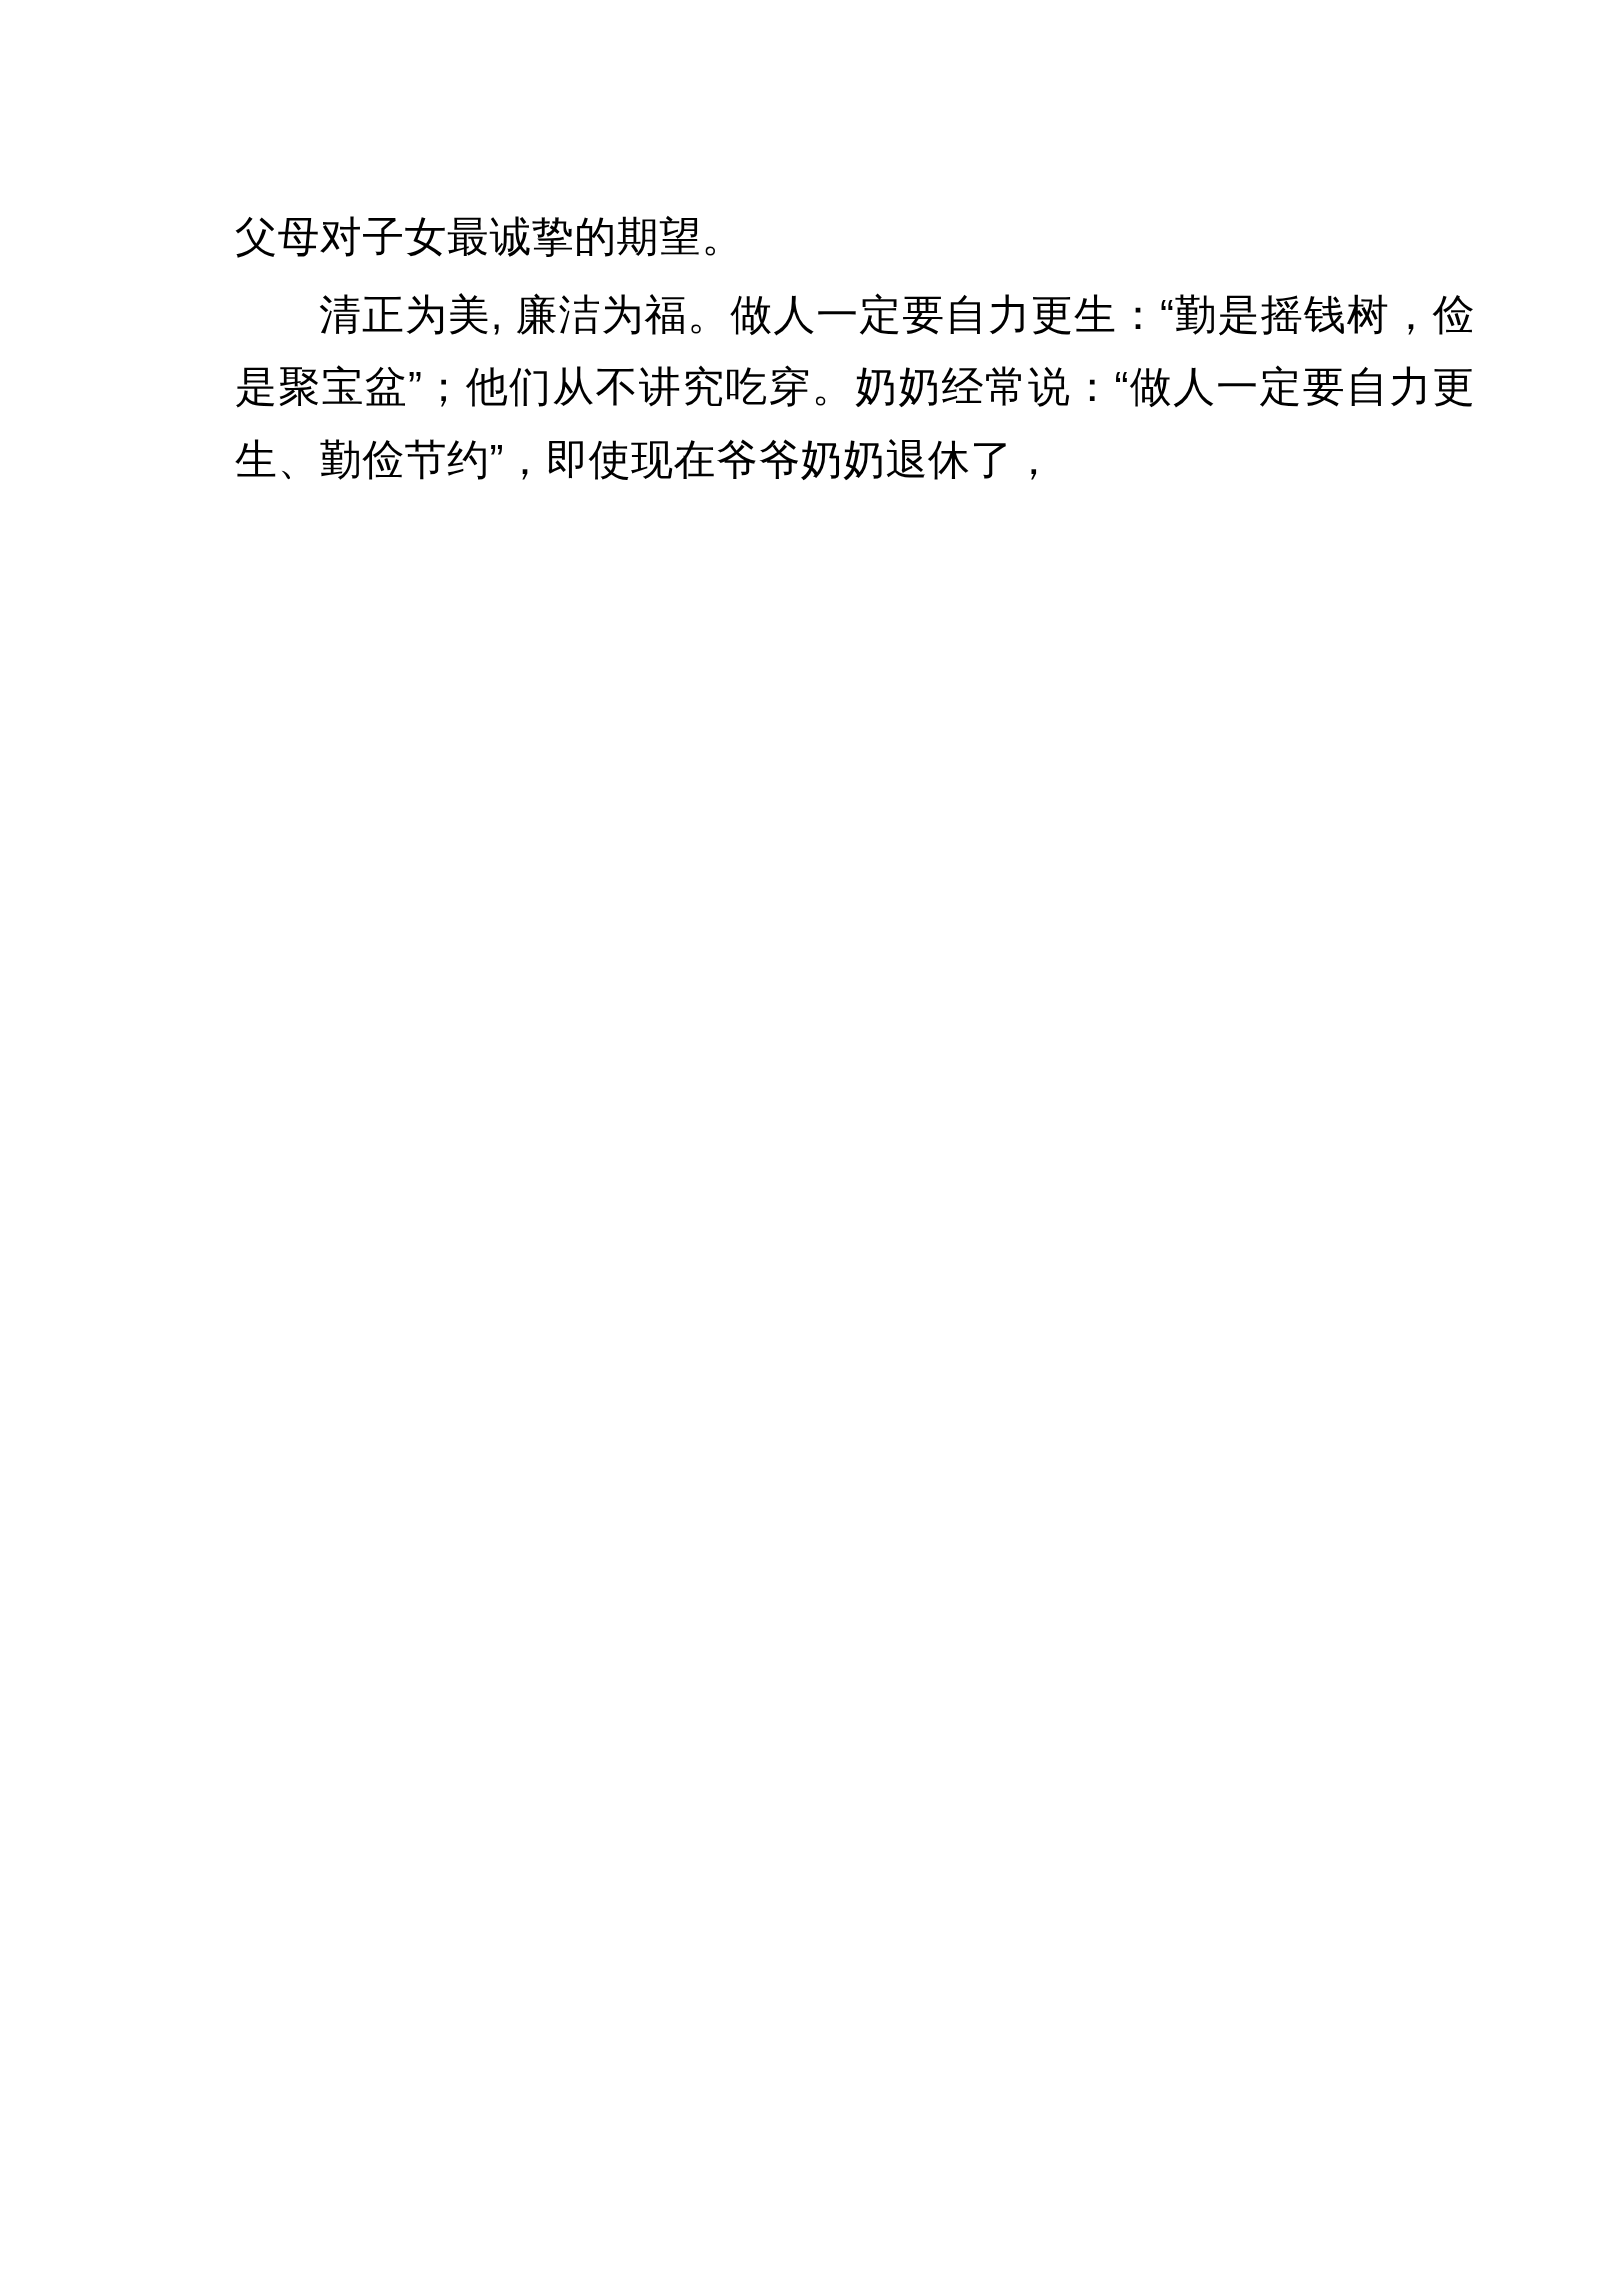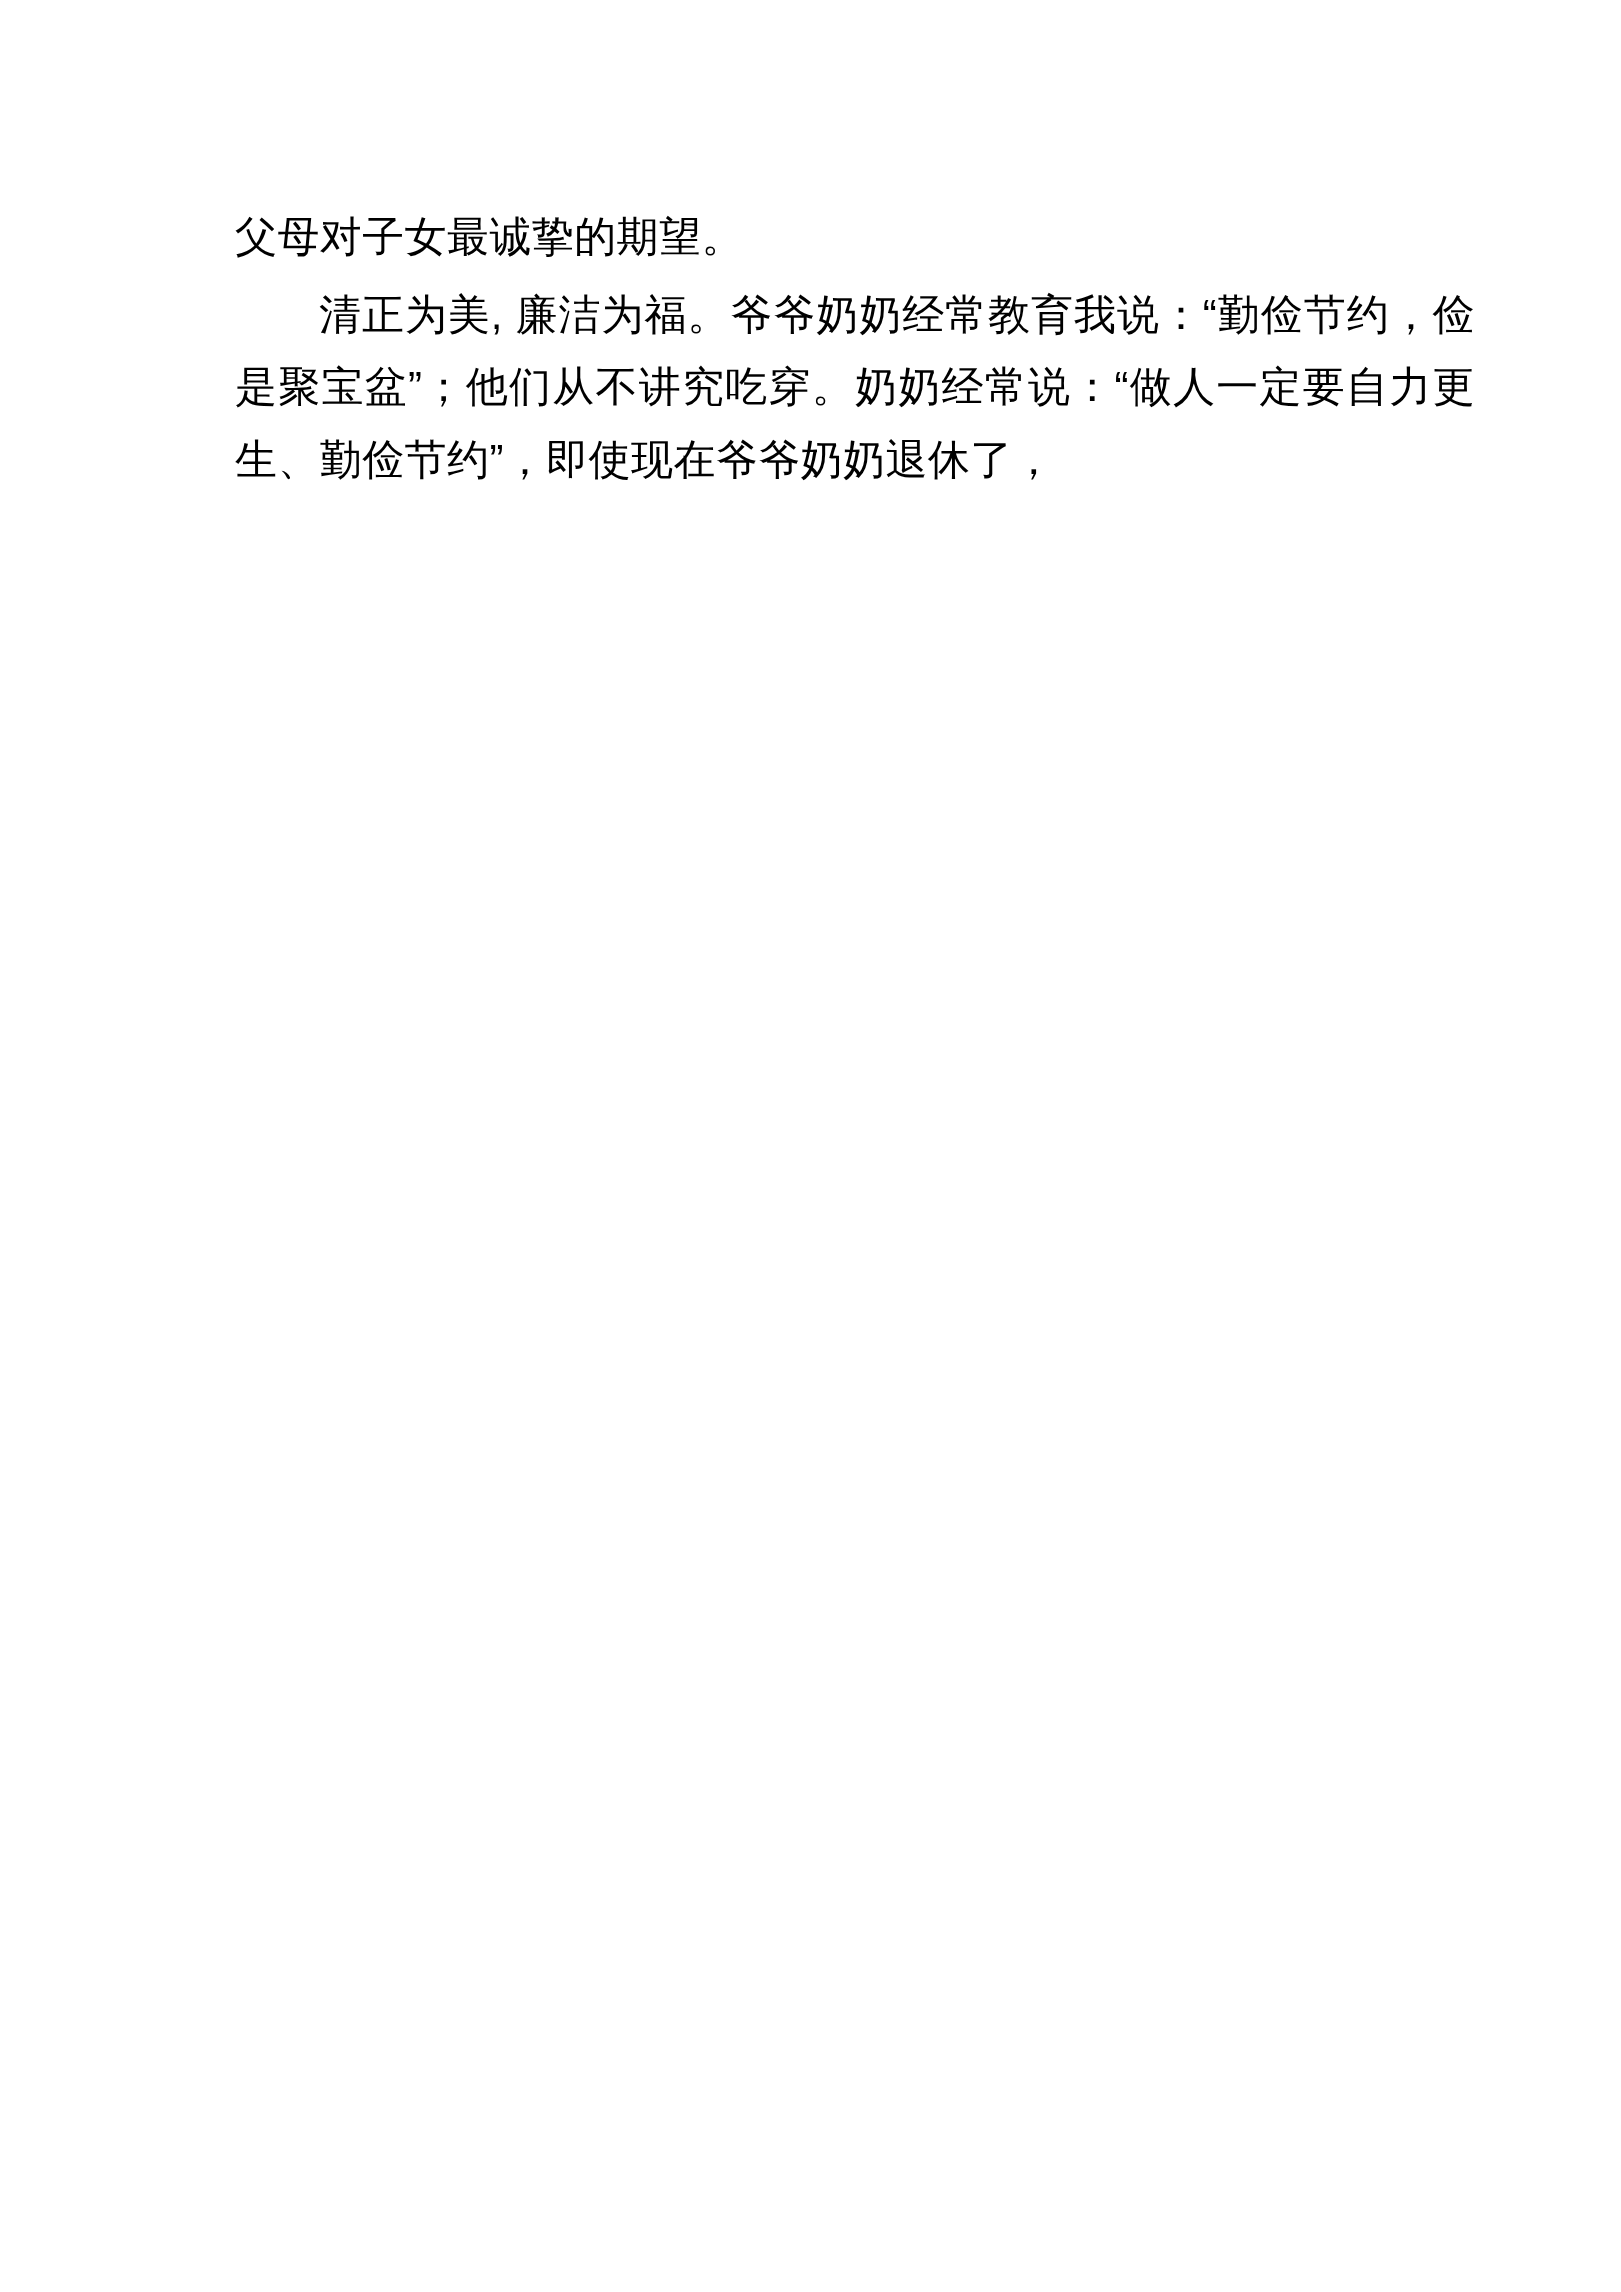--- a/index.html
+++ b/index.html
@@ -39,16 +39,16 @@
   .para.first {
     text-indent: 0;
   }
 </style>
 </head>
 <body>
 
 <div class="page">
   <div class="doc-body">
     <p class="para first">父母对子女最诚挚的期望。</p>
-    <p class="para indent">清正为美, 廉洁为福。爷爷奶奶经常教育我说：“勤俭节约，俭是聚宝盆”；他们从不讲究吃穿。奶奶经常说：“做人一定要自力更生、勤俭节约”，即使现在爷爷奶奶退休了，</p>
+    <p class="para indent">清正为美, 廉洁为福。做人一定要自力更生：“勤是摇钱树，俭是聚宝盆”；他们从不讲究吃穿。奶奶经常说：“做人一定要自力更生、勤俭节约”，即使现在爷爷奶奶退休了，</p>
   </div>
 </div>
 
 
 </body></html>

